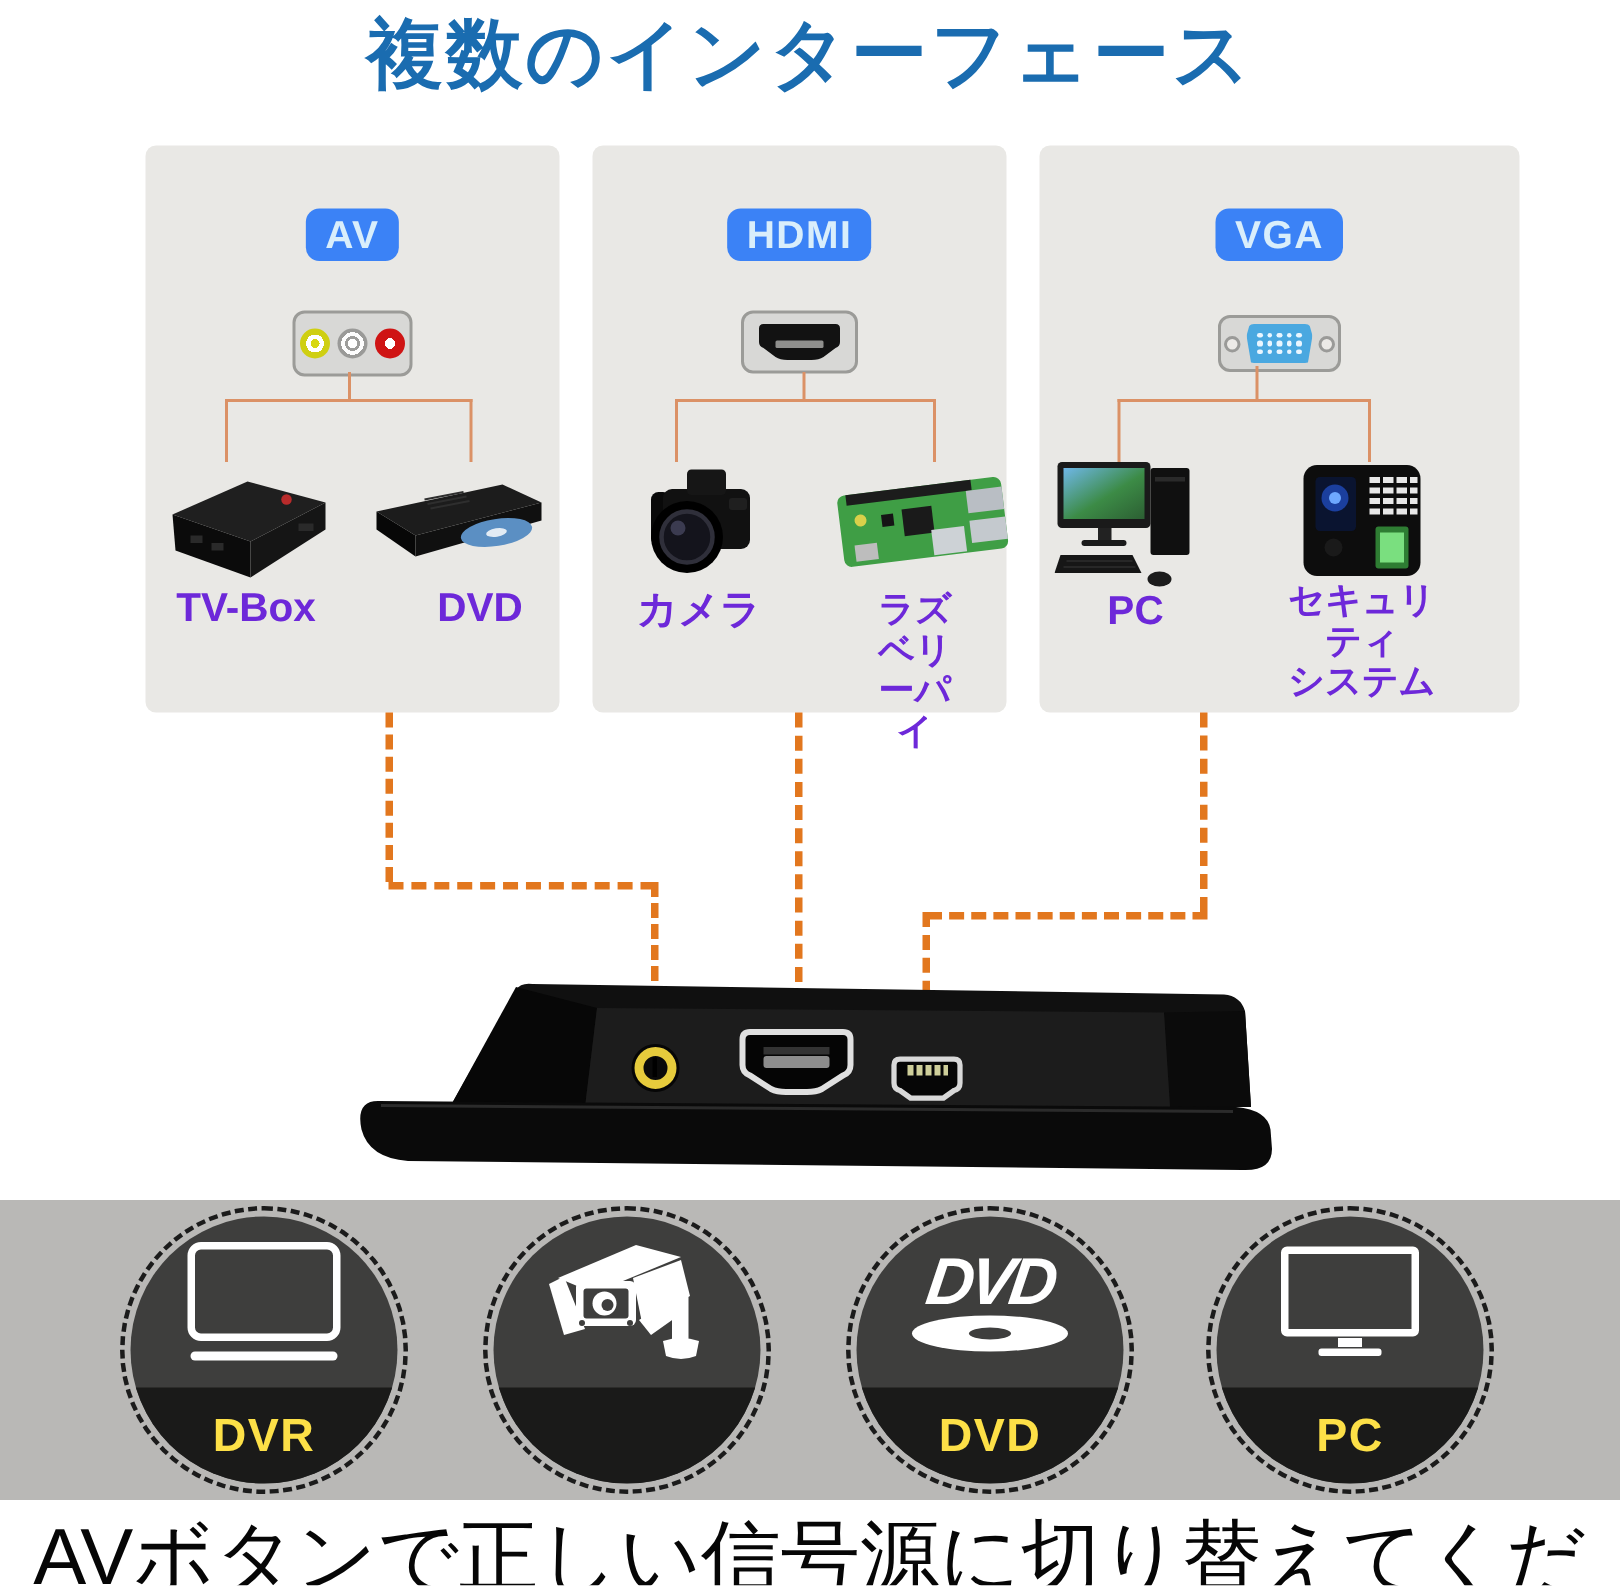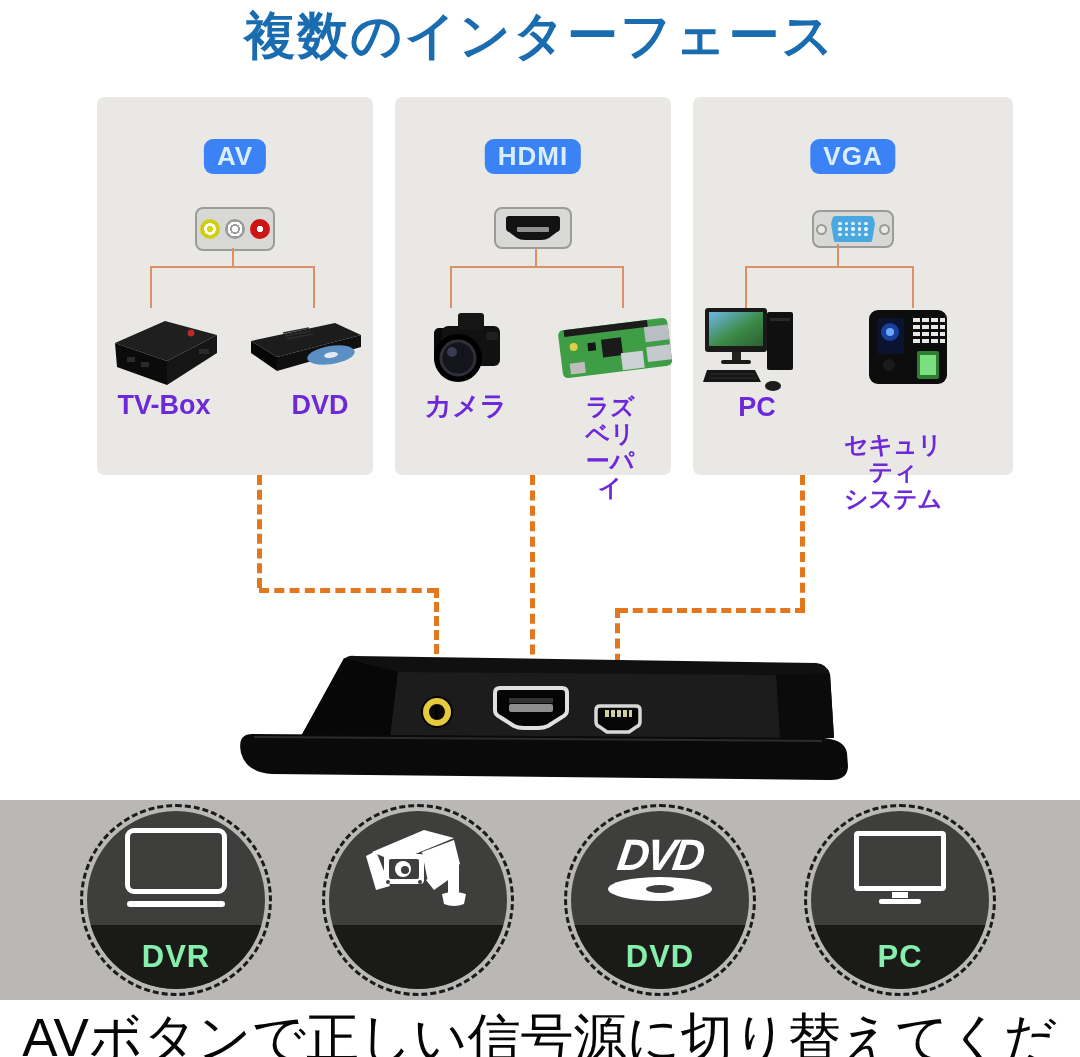--- a/index.html
+++ b/index.html
@@ -46,21 +46,21 @@
   .dot{position:absolute;width:16px;height:16px;border-radius:50%;background:#e2660f;}
   
   .monitor{position:absolute;left:228px;top:650px;}
   
   .band{position:absolute;left:0;top:800px;width:1080px;height:200px;background:#b9b8b6;}
   .cwrap{position:absolute;top:4px;width:178px;height:178px;border:3px dashed #1b1b1b;
          border-radius:50%;padding:4px;}
   .cinner{position:relative;width:100%;height:100%;border-radius:50%;background:#3e3e3d;overflow:hidden;}
   .cbottom{position:absolute;left:0;bottom:0;width:100%;height:36%;background:#1a1a19;}
   .clabel{position:absolute;left:0;bottom:14px;width:100%;text-align:center;
-          color:#86efac;font-size:31px;font-weight:800;letter-spacing:1px;}
+          color:#fde047;font-size:31px;font-weight:800;letter-spacing:1px;}
   .cicon{position:absolute;left:0;top:0;width:100%;height:64%;
          display:flex;flex-direction:column;align-items:center;justify-content:center;}
   .scr-outline{width:92px;height:56px;border:5px solid #fff;border-radius:9px;}
   .scr-bar{width:98px;height:6px;background:#fff;border-radius:3px;margin-top:7px;}
   .pc-outline{width:82px;height:50px;border:5px solid #fff;border-radius:4px;}
   .pc-stand{width:16px;height:6px;background:#fff;margin-top:1px;}
   .pc-base{width:42px;height:5px;background:#fff;border-radius:2px;margin-top:1px;}
   .dvdlogo{color:#fff;font-size:44px;font-weight:900;font-style:italic;
            letter-spacing:-3px;transform:skewX(-8deg);line-height:0.9;}
   .dvddisc{position:relative;width:104px;height:24px;background:#fff;border-radius:50%;margin-top:2px;}
@@ -220,21 +220,21 @@
         <rect x="50" y="32" width="7" height="4"></rect>
           <rect x="59" y="32" width="7" height="4"></rect>
           <rect x="68" y="32" width="7" height="4"></rect>
           <rect x="77" y="32" width="5" height="4"></rect>
       </g>
       <rect x="54" y="44" width="22" height="28" rx="2" fill="#2e7d33"></rect>
       <rect x="57" y="48" width="16" height="20" fill="#7adf7f"></rect>
       <circle cx="26" cy="58" r="6" fill="#1a1a1a"></circle>
     </svg>
     <div class="dlabel" style="left:64px;top:295px;">PC</div>
-    <div class="dlabel small" style="left:200px;top:291px;margin-top:44px;">セキュリティ
+    <div class="dlabel small" style="left:215px;top:291px;">セキュリティ
 システム</div>
   </div>
 
   <div class="dash-v" style="left:257px;top:475px;height:113px;"></div>
   <div class="dash-h" style="left:259px;top:588px;width:178px;"></div>
   <div class="dash-v" style="left:434px;top:588px;height:80px;"></div>
   <div class="dash-v" style="left:530px;top:475px;height:195px;"></div>
   <div class="dash-v" style="left:800px;top:475px;height:133px;"></div>
   <div class="dash-h" style="left:618px;top:608px;width:187px;"></div>
   <div class="dash-v" style="left:615px;top:608px;height:71px;"></div>

